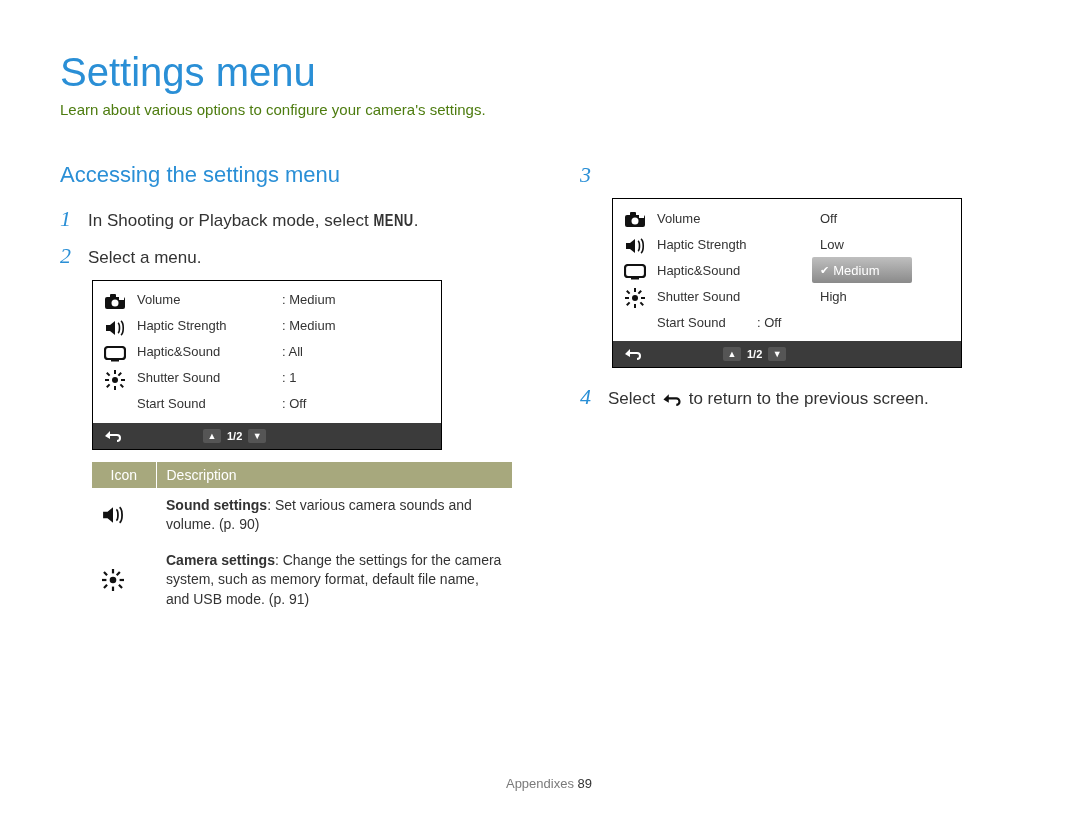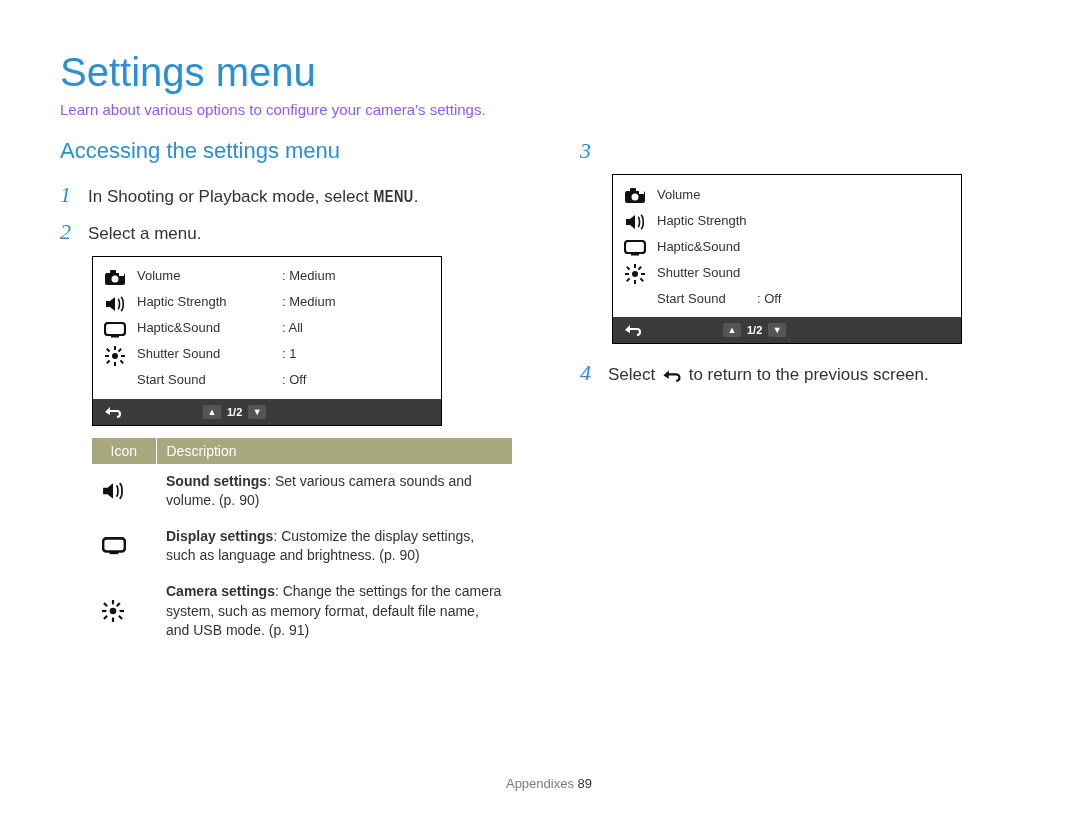--- a/index.html
+++ b/index.html
@@ -13,22 +13,22 @@
     padding: 50px 60px 0 60px;
   }
   h1.title {
     color: #2a8fd6;
     font-size: 40px;
     font-weight: 400;
     margin-bottom: 6px;
   }
   .subtitle {
     font-size: 15px;
-    color: #8b5cf6;
-    margin-bottom: 20px;
+    color: #4d7c0f;
+    margin-bottom: 44px;
   }
   .columns {
     display: flex;
     gap: 80px;
   }
   .col { width: 440px; }
   h2.section {
     color: #2a8fd6;
     font-size: 22px;
     font-weight: 400;
@@ -290,29 +290,20 @@
         <th>Description</th>
       </tr>
       <tr>
         <td>
           <svg width="22" height="18" viewBox="0 0 20 16">
                 <path d="M1 5h4l5-4v14l-5-4H1z" fill="#111"></path>
                 <path d="M13 3c2 1 2 9 0 10M16 1c3 2 3 12 0 14" stroke="#111" stroke-width="1.6" fill="none"></path>
               </svg>
         </td>
         <td><span class="b">Sound settings</span><span>: Set various camera sounds and volume. (p. 90)</span></td>
-      </tr>
-      <tr>
-        <td>
-          <svg width="24" height="18" viewBox="0 0 22 16">
-                <rect x="1" y="1" width="20" height="12" rx="3" fill="none" stroke="#111" stroke-width="2.4"></rect>
-                <rect x="7" y="13" width="8" height="2.5" fill="#111"></rect>
-              </svg>
-        </td>
-        <td><span class="b">Display settings</span><span>: Customize the display settings, such as language and brightness. (p. 90)</span></td>
       </tr>
       <tr>
         <td>
           <svg width="22" height="22" viewBox="0 0 20 20">
                 <circle cx="10" cy="10" r="3" fill="#111"></circle>
                 <g fill="#111">
                   <rect x="9" y="0" width="2" height="4"></rect>
                   <rect x="9" y="16" width="2" height="4"></rect>
                   <rect x="0" y="9" width="4" height="2"></rect>
                   <rect x="16" y="9" width="4" height="2"></rect>
@@ -384,20 +375,35 @@
               <span class="menu-label">Haptic&amp;Sound</span>
             </div>
           <div class="menu-row">
               <span class="menu-label">Shutter Sound</span>
             </div>
           <div class="menu-row">
               <span class="menu-label" style="flex:0 0 100px">Start Sound</span>
               <span class="menu-value">: Off</span>
             </div>
         </div>
+        <div class="opt-col">
+          <div class="opt-row">
+              <span>Off</span>
+            </div>
+          <div class="opt-row">
+              <span>Low</span>
+            </div>
+          <div class="opt-row opt-sel">
+              <span class="check">✔</span>
+              <span>Medium</span>
+            </div>
+          <div class="opt-row">
+              <span>High</span>
+            </div>
+        </div>
       </div>
       <div class="screen-foot">
         <div class="back-btn">
           <svg width="18" height="14" viewBox="0 0 18 14">
               <path d="M1 7l5-5v3h7a4 4 0 0 1 0 8v-2a2 2 0 0 0 0-4H6v3z" fill="#fff"></path>
             </svg>
         </div>
         <div class="pager">
           <span class="arr">▲</span>
           <span class="pg">1/2</span>

